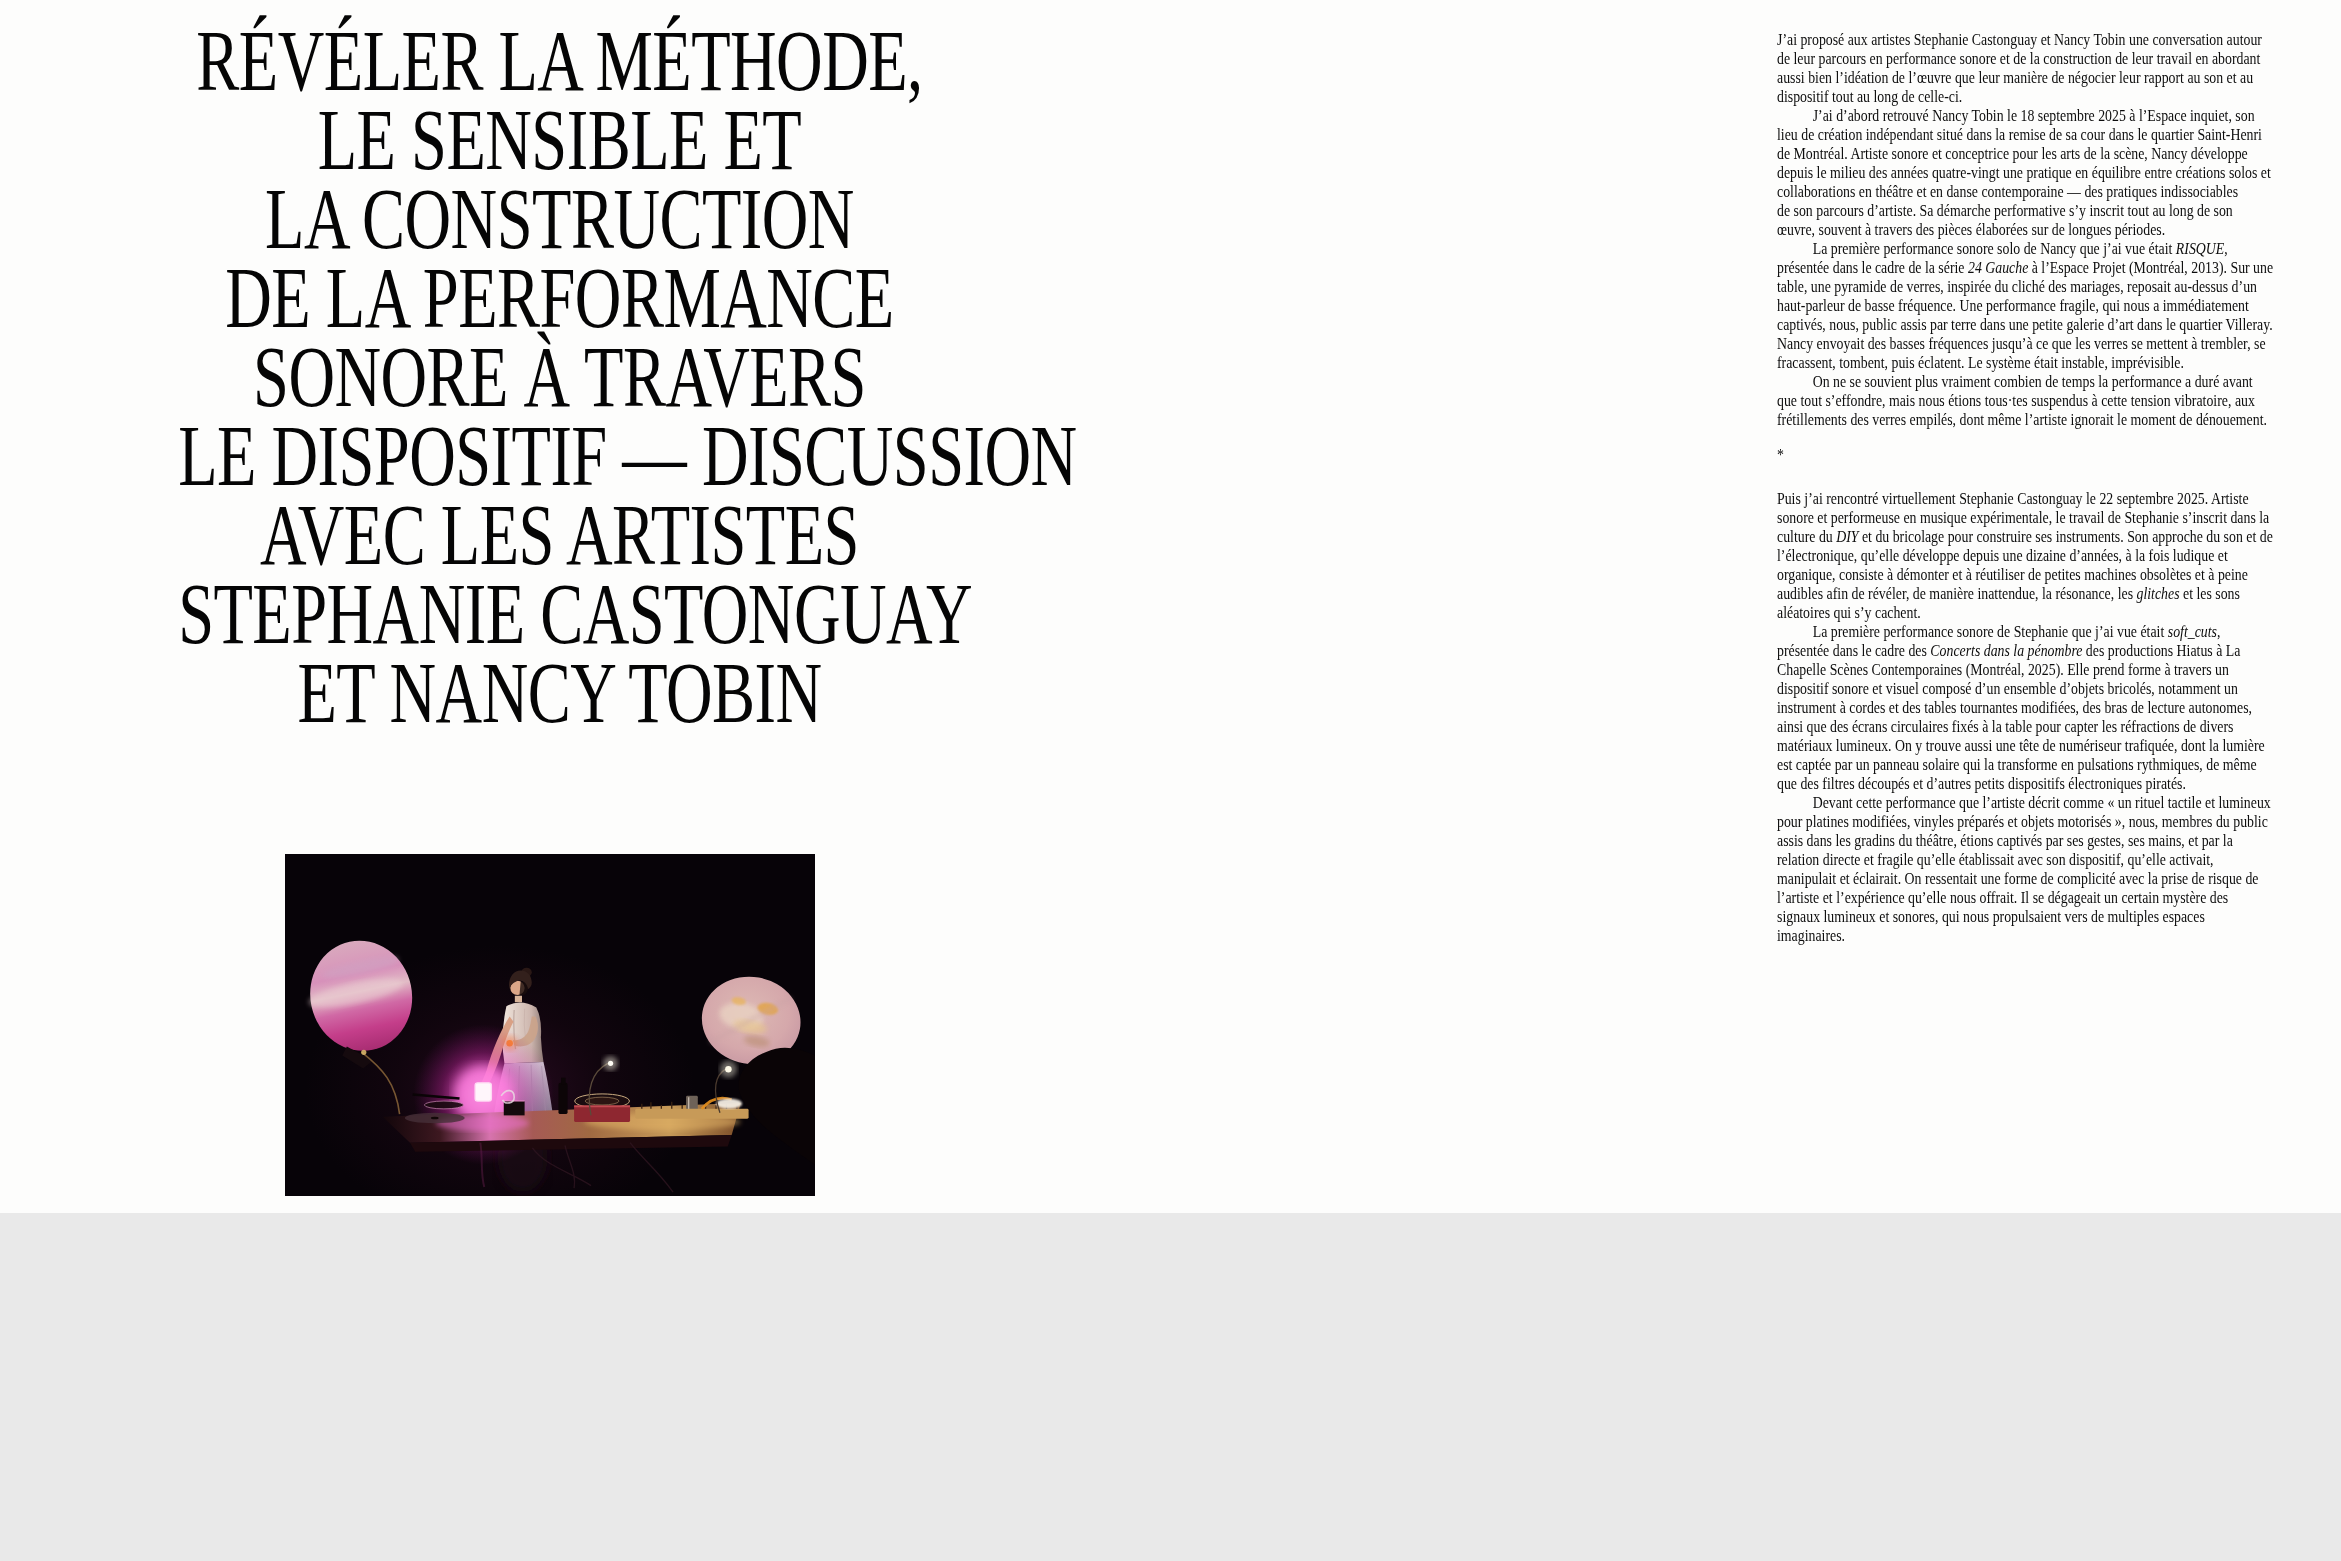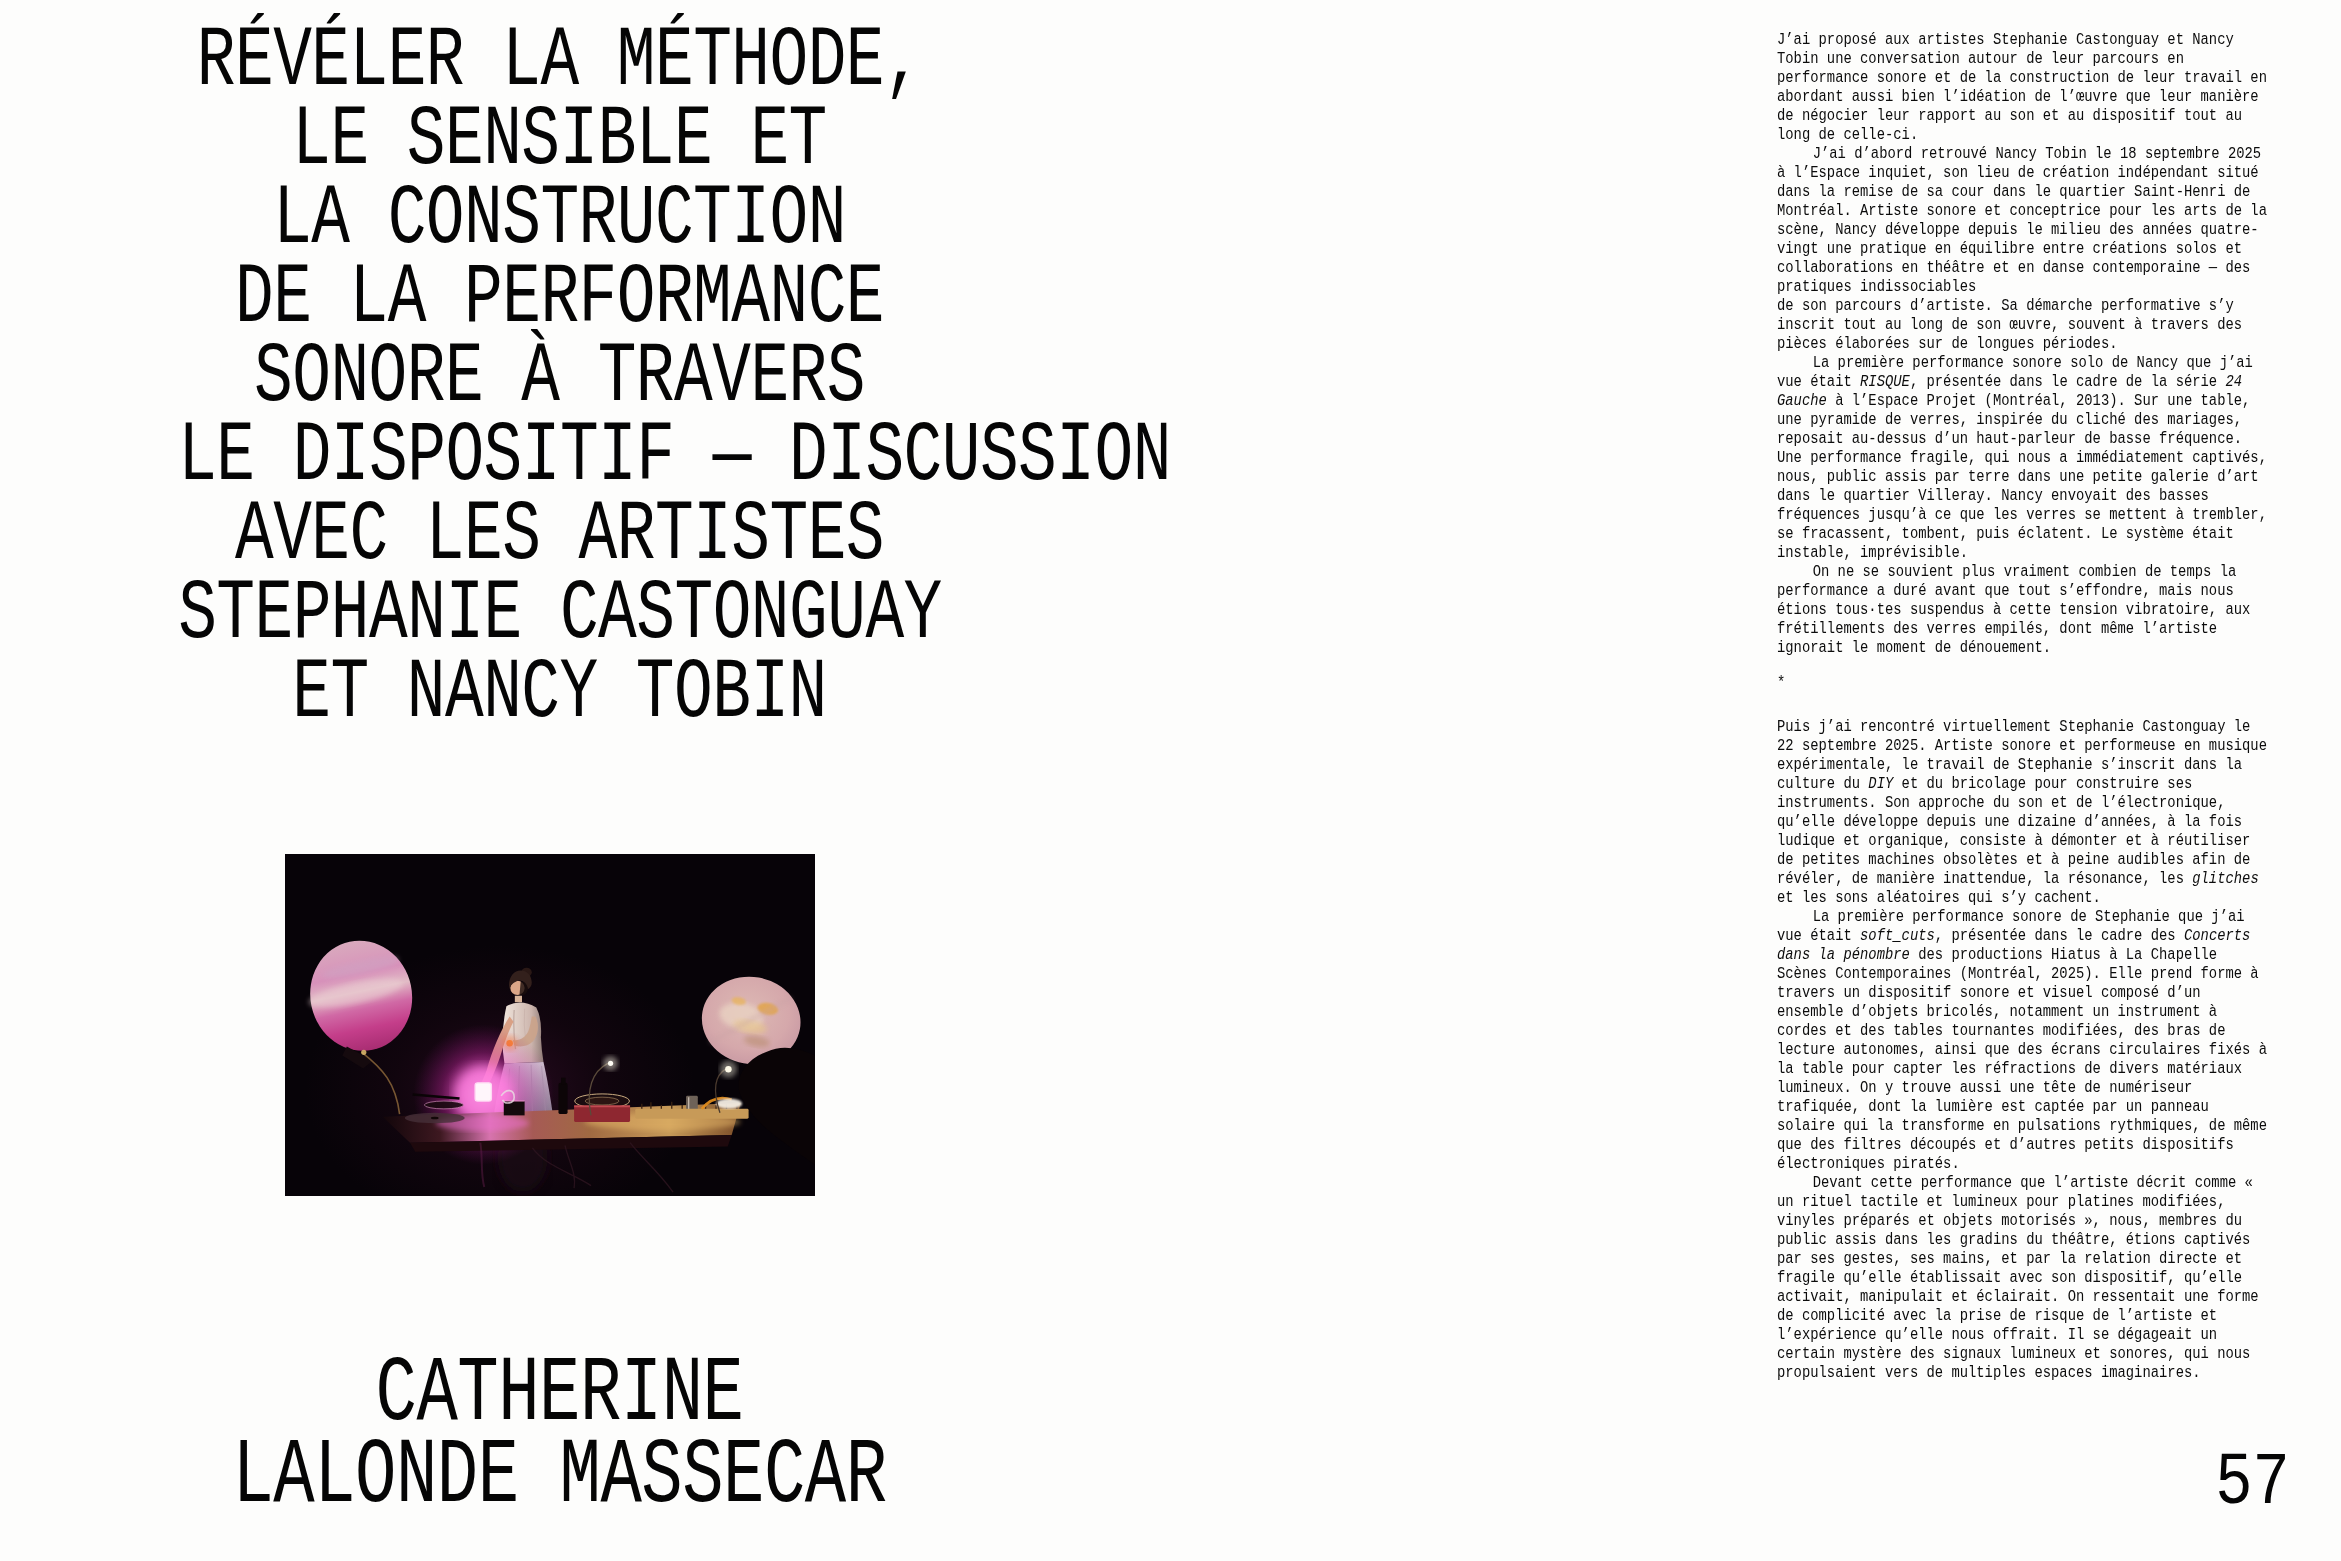--- a/index.html
+++ b/index.html
@@ -1,19 +1,19 @@
 <!DOCTYPE html>
 <html lang="fr" style="font-size:10.4px"><head>
 <meta charset="utf-8">
 <style>
   html,body{margin:0;padding:0;background:#e9e9e9;}
   .page{
-    position:relative; width:2342px; height:1561px;
+    position:relative; width:2342px; height:1213px;
     background:#fdfdfc; color:#0b0b0b;
-    font-family:Liberation Mono, monospace;
+    font-family:Liberation Serif, serif;
     overflow:hidden;
   }
   
   .title-block{
     position:absolute; left:51px; top:22px; width:1017px;
     text-align:center;
     transform:scaleX(.75); transform-origin:50% 0;
   }
   .title-block .tline{
     font-size:86px; line-height:79px; font-weight:400;

